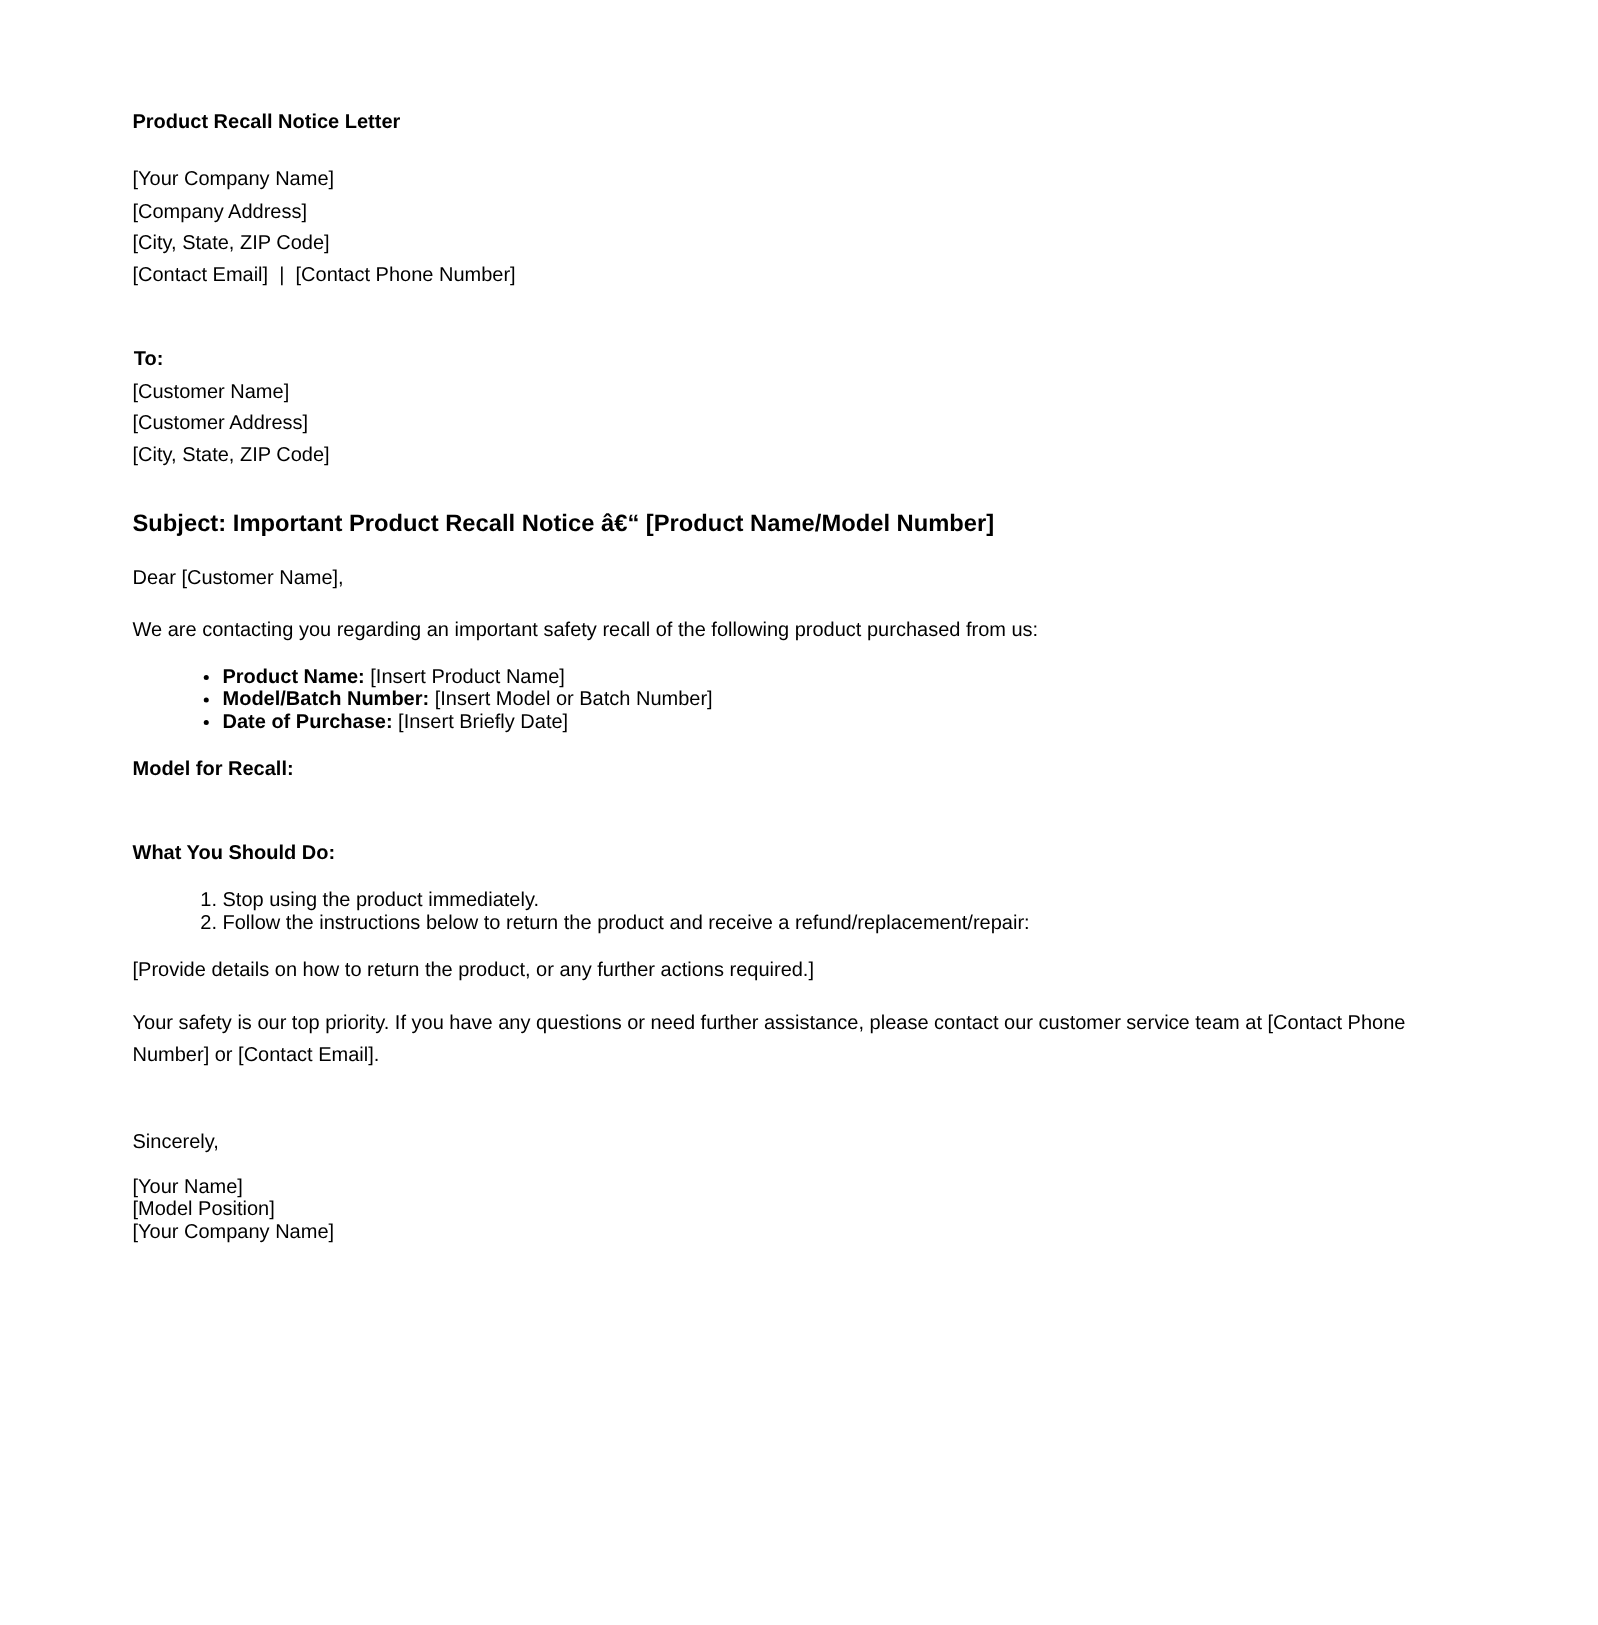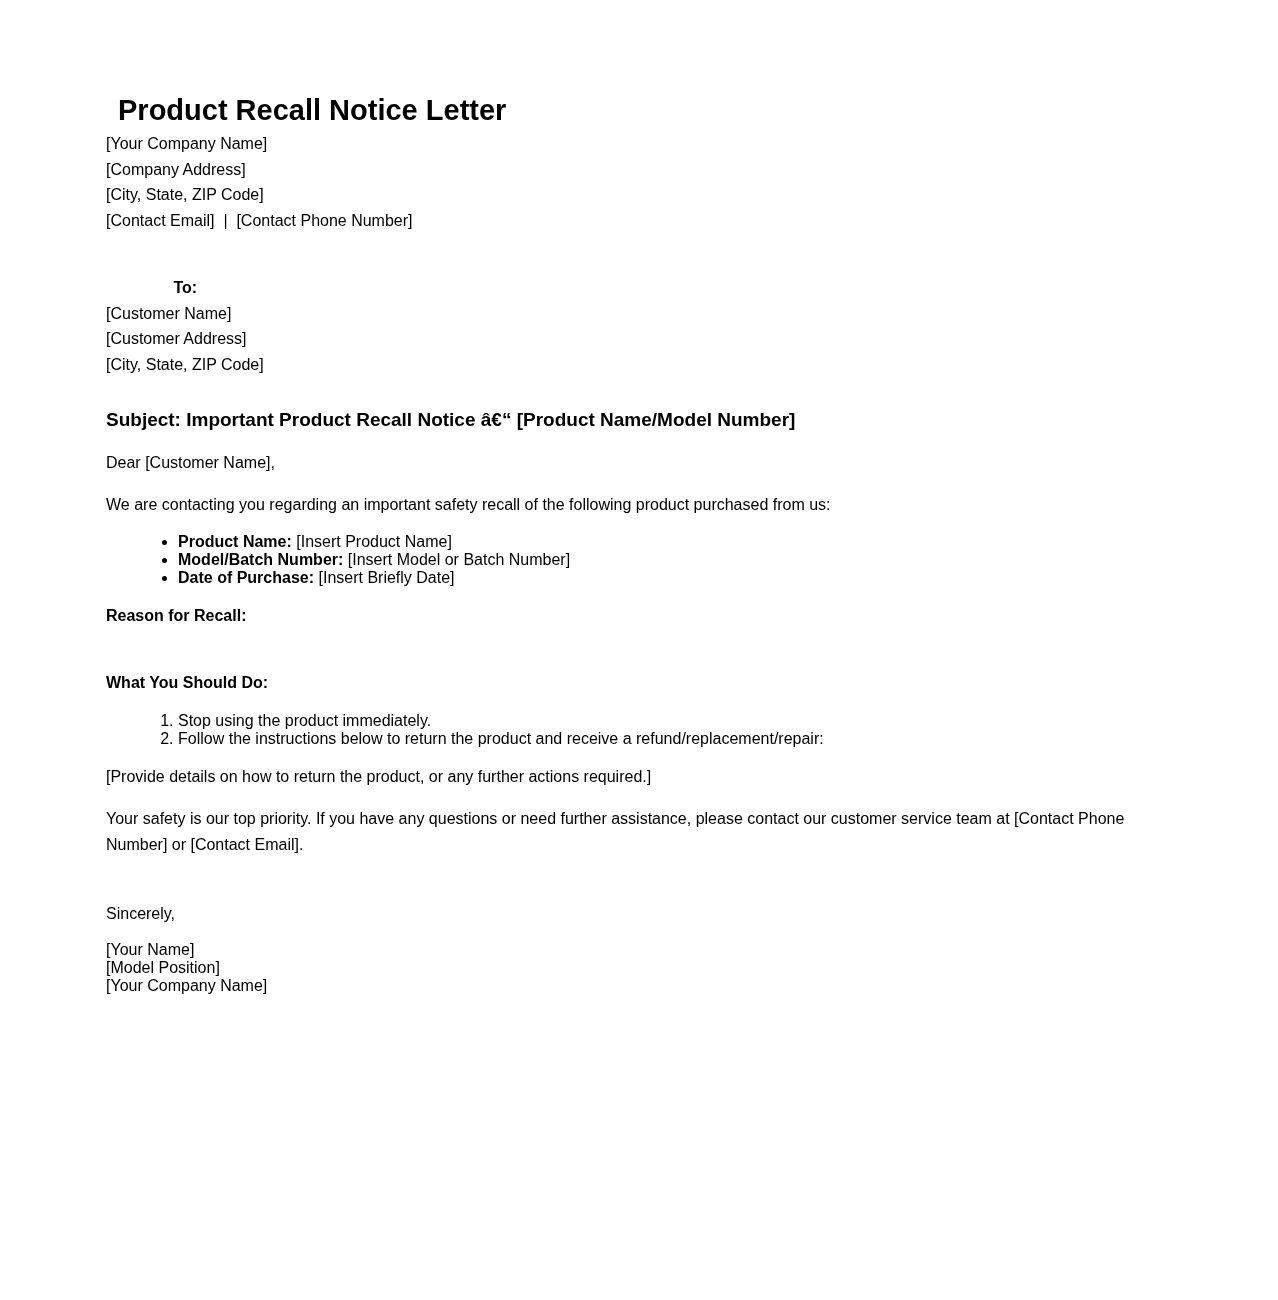--- a/index.html
+++ b/index.html
@@ -18,22 +18,22 @@
     .page {
       position: absolute;
       left: 106px;
       top: 0;
       width: 1040px;
     }
     h1 {
       position: absolute;
       top: 84px;
       left: 0;
-      margin: 12px;
-      font-size: 29px;
+      margin: 0;
+      font-size: 16px;
       font-weight: bold;
       line-height: 28px;
       white-space: nowrap;
     }
     .block {
       position: absolute;
       left: 0;
       line-height: 25.5px;
       white-space: nowrap;
     }
@@ -79,21 +79,21 @@
   <h1>Product Recall Notice Letter</h1>
 
   <div class="block" style="top:131px;">
     <span class="line">[Your Company Name]</span>
     <span class="line">[Company Address]</span>
     <span class="line">[City, State, ZIP Code]</span>
     <span class="line" style="white-space:pre;">[Contact Email]  |  [Contact Phone Number]</span>
   </div>
 
   <div class="block" style="top:275px;">
-    <span class="line bold" style="padding-left:1px;text-align:center;">To:</span>
+    <span class="line bold" style="padding-left:1px;">To:</span>
     <span class="line">[Customer Name]</span>
     <span class="line">[Customer Address]</span>
     <span class="line">[City, State, ZIP Code]</span>
   </div>
 
   <h2 style="top:408px;">Subject: Important Product Recall Notice â€“ [Product Name/Model Number]</h2>
 
   <div class="block" style="top:450px;">Dear [Customer Name],</div>
 
   <div class="block" style="top:492px;">We are contacting you regarding an important safety recall of the following product purchased from us:</div>
@@ -104,21 +104,21 @@
     </li>
     <li>
       <span class="bold">Model/Batch Number:</span><span> [Insert Model or Batch Number]</span>
     </li>
     <li>
       <span class="bold">Date of Purchase:</span><span> [Insert Briefly Date]</span>
     </li>
   </ul>
 
   <div class="block" style="top:603px;">
-    <span class="line bold">Reason for Recall:</span>
+    <span class="line bold">Model for Recall:</span>
   </div>
 
   <div class="block bold" style="top:670px;">What You Should Do:</div>
 
   <ol style="top:712px;">
     <li>Stop using the product immediately.</li>
     <li>Follow the instructions below to return the product and receive a refund/replacement/repair:</li>
   </ol>
 
   <div class="block" style="top:764px;">[Provide details on how to return the product, or any further actions required.]</div>

